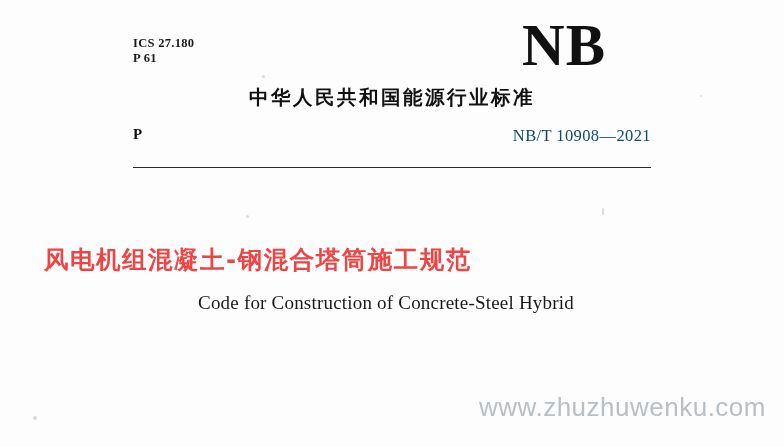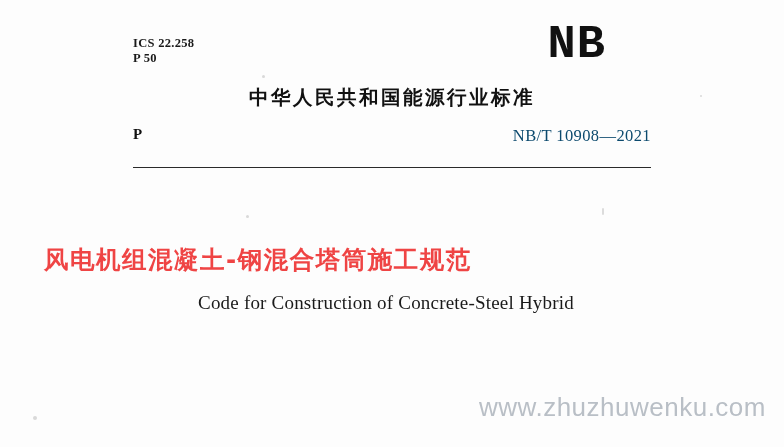--- a/index.html
+++ b/index.html
@@ -31,23 +31,23 @@
     line-height: 15px;
     color: #1a1a1a;
     letter-spacing: 0.3px;
   }
 
   
   .nb-logo {
     position: absolute;
     right: 178px;
     top: 20px;
-    font-family: Liberation Mono, monospace;
+    font-family: Liberation Serif, serif;
     font-weight: bold;
-    font-size: 47px;
+    font-size: 59px;
     line-height: 50px;
     color: #111111;
     letter-spacing: 1px;
   }
 
   
   .org-title {
     position: absolute;
     left: 0;
     right: 0;
@@ -150,22 +150,22 @@
   .s3 { left: 602px; top: 208px; width: 2px; height: 7px; background: #dcdcdc; border-radius: 1px; }
   .s4 { left: 33px;  top: 416px; width: 4px; height: 4px; }
   .s5 { left: 700px; top: 95px;  width: 2px; height: 2px; }
 </style>
 </head>
 <body>
 
 <div class="page">
 
   <div class="ics-block">
-    <div>ICS 22.258</div>
-    <div>P 50</div>
+    <div>ICS 27.180</div>
+    <div>P 61</div>
   </div>
 
   <div class="nb-logo">NB</div>
 
   <div class="org-title">中华人民共和国能源行业标准</div>
 
   <div class="code-row">
     <span class="p-mark">P</span>
     <span class="std-number">NB/T 10908—2021</span>
   </div>

